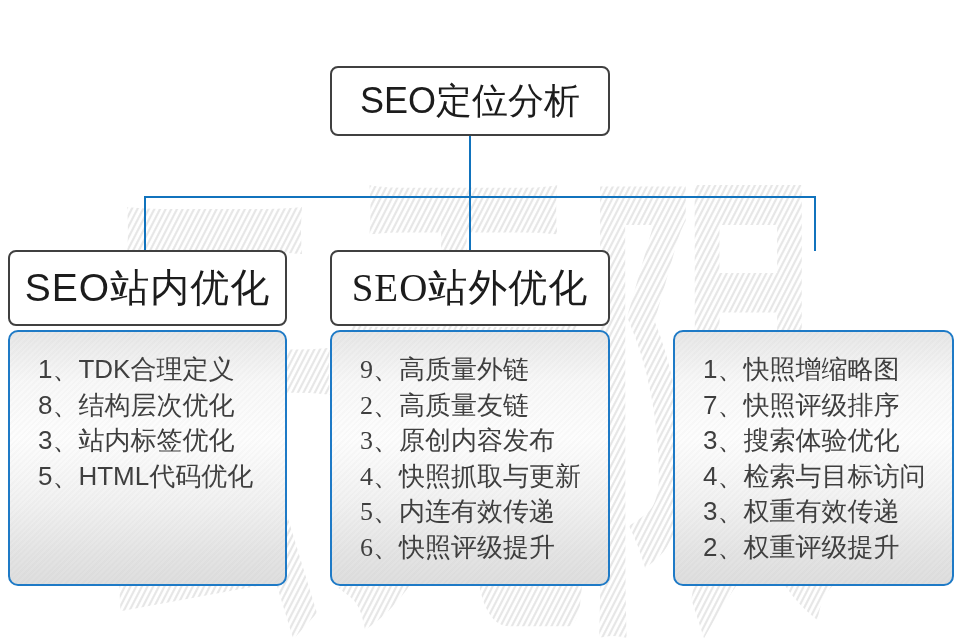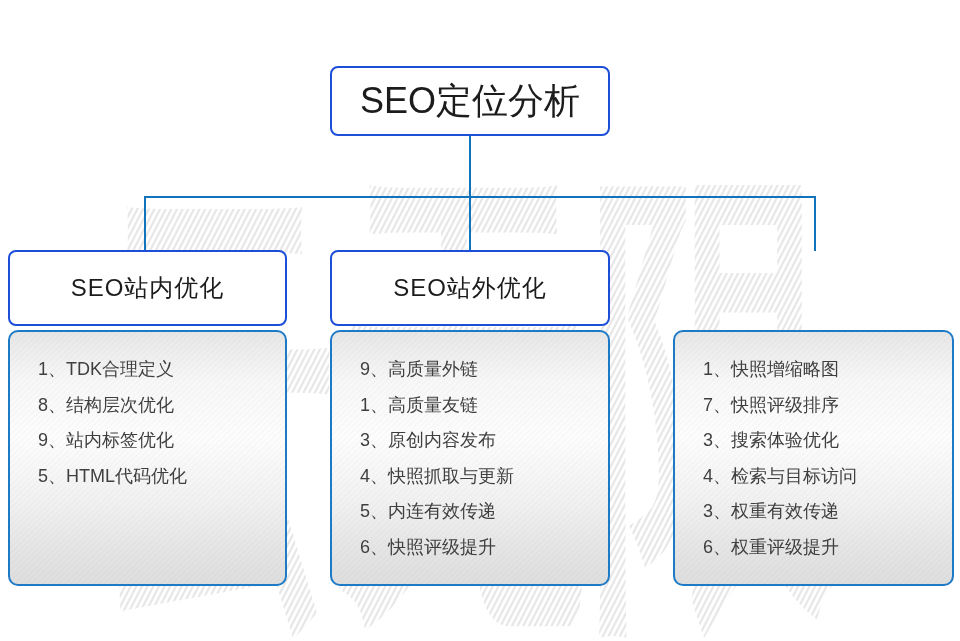--- a/index.html
+++ b/index.html
@@ -21,42 +21,42 @@
   #root-stem{left:469px;top:136px;height:62px;}
   #trunk{left:144px;top:196px;width:672px;}
   #drop-0{left:144px;top:198px;height:53px;}
   #drop-1{left:469px;top:198px;height:53px;}
   #drop-2{left:814px;top:198px;height:53px;}
 
   
   .node{
     position:absolute;z-index:2;box-sizing:border-box;
     background:#ffffff;
-    border:2px solid #1d4ed8;border-radius:8px;
+    border:2px solid #404040;border-radius:8px;
     display:flex;align-items:center;justify-content:center;
     color:#1c1c1c;
   }
   .node.root{left:330px;top:66px;width:280px;height:70px;font-size:36px;}
-  .node.header{top:250px;height:76px;font-size:24px;letter-spacing:1px;}
+  .node.header{top:250px;height:76px;font-size:39px;letter-spacing:1px;}
 
   .panel{
     position:absolute;z-index:2;box-sizing:border-box;
     top:330px;height:256px;
     border:2px solid #1e7ac6;border-radius:10px;
     background:
       repeating-linear-gradient(135deg, rgba(0,0,0,0.015) 0 2px, rgba(255,255,255,0) 2px 4px),
       linear-gradient(180deg,#e7e7e7 0%,#f8f8f8 20%,#fdfdfd 42%,#f1f1f1 68%,#e4e4e4 88%,#dedede 100%);
     padding:20px 10px 0 28px;
   }
   .c0{left:8px;width:279px;}
-  .c1{left:330px;width:280px;}
+  .c1{left:330px;width:280px;font-family:Liberation Serif, serif;}
   .c2{left:673px;width:281px;}
 
   .item{
-    font-size:18px;line-height:35.5px;
+    font-size:26px;line-height:35.5px;
     color:#3f3f3f;white-space:nowrap;
   }
 </style>
 </head>
 <body>
 
 <div class="stage">
 
   <svg class="watermark-svg" width="960" height="641" viewBox="0 0 960 641" aria-hidden="true">
     <defs>
@@ -82,35 +82,35 @@
   <div class="node header c0">
     <span>SEO站内优化</span>
   </div>
   <div class="node header c1">
     <span>SEO站外优化</span>
   </div>
 
   <div class="panel c0">
     <div class="item">1、TDK合理定义</div>
     <div class="item">8、结构层次优化</div>
-    <div class="item">9、站内标签优化</div>
+    <div class="item">3、站内标签优化</div>
     <div class="item">5、HTML代码优化</div>
   </div>
 
   <div class="panel c1">
     <div class="item">9、高质量外链</div>
-    <div class="item">1、高质量友链</div>
+    <div class="item">2、高质量友链</div>
     <div class="item">3、原创内容发布</div>
     <div class="item">4、快照抓取与更新</div>
     <div class="item">5、内连有效传递</div>
     <div class="item">6、快照评级提升</div>
   </div>
 
   <div class="panel c2">
     <div class="item">1、快照增缩略图</div>
     <div class="item">7、快照评级排序</div>
     <div class="item">3、搜索体验优化</div>
     <div class="item">4、检索与目标访问</div>
     <div class="item">3、权重有效传递</div>
-    <div class="item">6、权重评级提升</div>
+    <div class="item">2、权重评级提升</div>
   </div>
 
 </div>
 
 </body></html>

